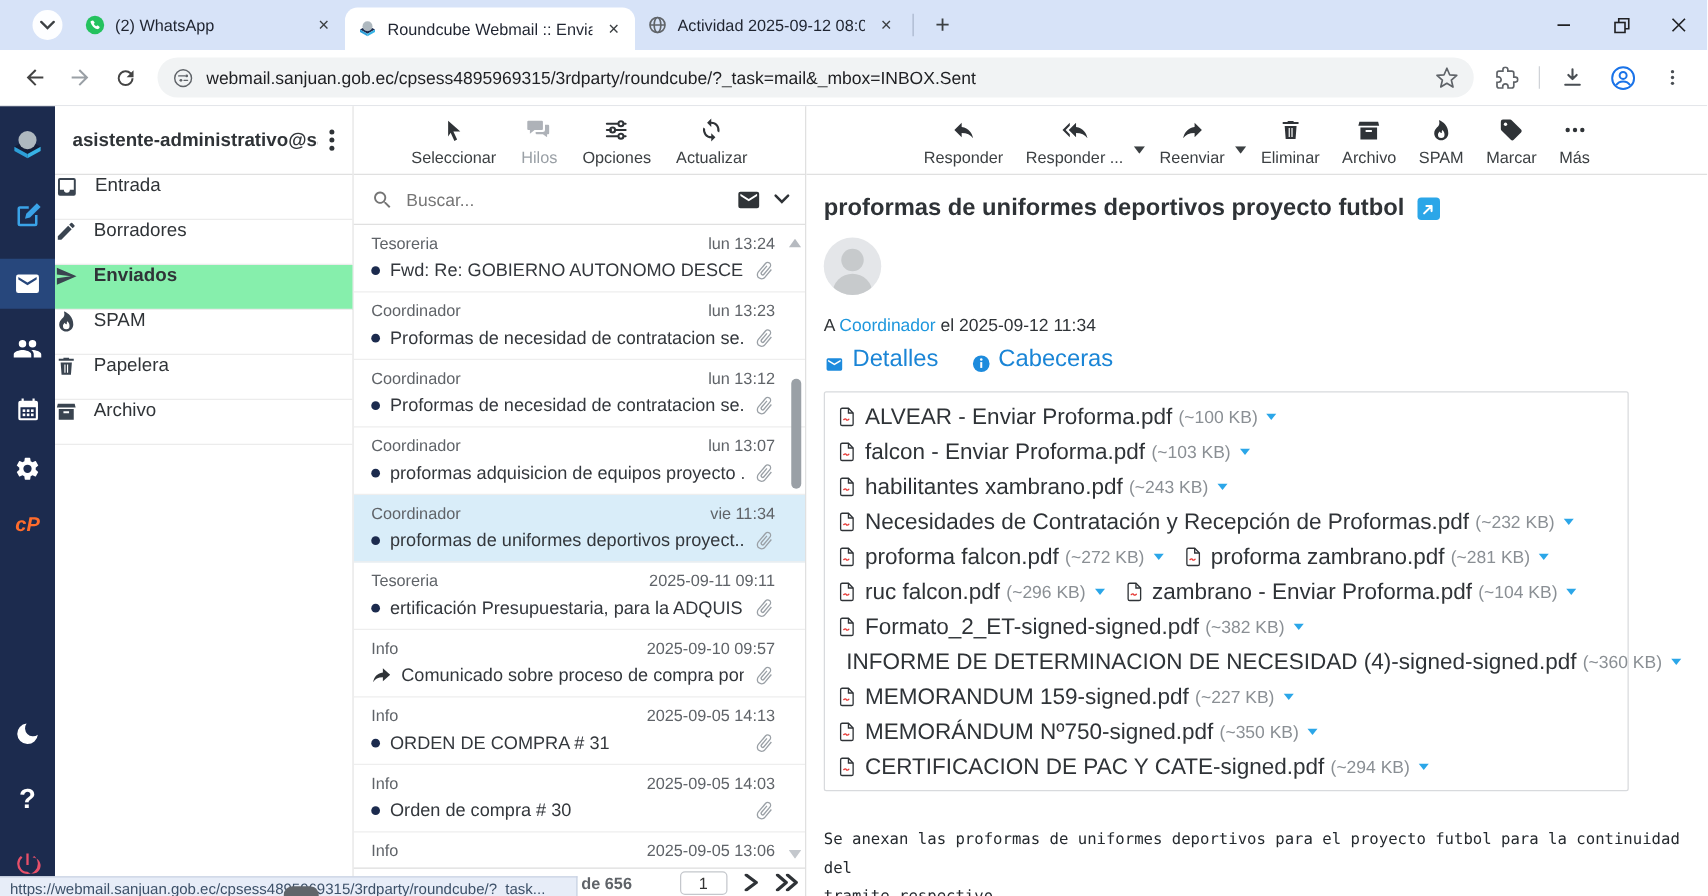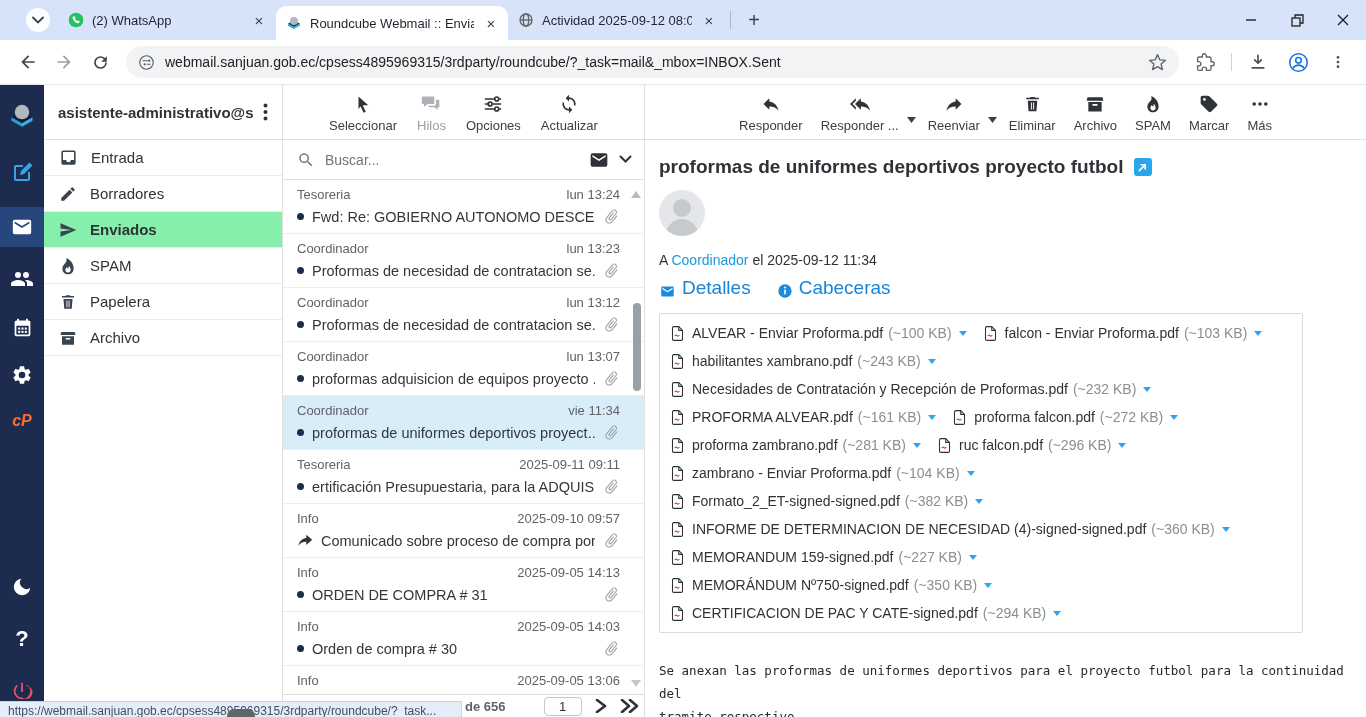--- a/index.html
+++ b/index.html
@@ -47,21 +47,21 @@
   .abit.cp{margin-top:6px;color:var(--orange);font-weight:bold;font-style:italic;font-size:16px;}
   .abit.moon{margin-top:auto;}
   .abit.help{margin-top:12px;color:#fff;font-size:22px;font-weight:bold;}
   .abit.power{margin-top:12px;margin-bottom:6px;color:var(--red);}
 
   
   .folders{width:239px;border-right:1px solid var(--border);display:flex;flex-direction:column;flex:none;background:#fff;}
   .folders-header{height:55px;border-bottom:1px solid var(--border);display:flex;align-items:center;padding:0 6px 0 14px;flex:none;}
   .folders-header .mail-addr{flex:1;font-weight:bold;font-size:15px;color:var(--ink);white-space:nowrap;overflow:hidden;}
   .kebab{width:22px;display:flex;justify-content:center;}
-  .frow{height:36px;border-bottom:1px solid #ececec;display:flex;align-items:center;padding-left:15px;gap:13px;font-size:15px;color:var(--ink);}
+  .frow{height:36px;border-bottom:1px solid #ececec;display:flex;gap:13px;font-size:15px;color:var(--ink);}
   .frow .fic{color:#3a4450;display:flex;}
   .frow.selected{background:#86efac;font-weight:bold;}
 
   
   .msglist{width:362px;border-right:1px solid var(--border);display:flex;flex-direction:column;flex:none;position:relative;background:#fff;}
   .list-toolbar{height:55px;border-bottom:1px solid var(--border);display:flex;align-items:flex-start;justify-content:center;gap:20px;padding-top:8px;flex:none;}
   .tbit{display:flex;flex-direction:column;align-items:center;gap:3px;color:#3c4043;font-size:13px;}
   .tbit .tic{height:22px;display:flex;align-items:center;}
   .tbit.disabled{color:var(--lightgray);}
   .searchrow{height:40px;border-bottom:1px solid var(--border);display:flex;align-items:center;padding:0 12px 0 14px;gap:10px;flex:none;}
@@ -98,21 +98,21 @@
   .avatar{width:46px;height:46px;border-radius:50%;background:#e4e6e9;position:relative;overflow:hidden;flex:none;}
   .avatar .head{position:absolute;left:14px;top:9px;width:18px;height:18px;border-radius:50%;background:#c7cacc;}
   .avatar .bodyshape{position:absolute;left:7px;top:29px;width:32px;height:24px;border-radius:16px 16px 0 0;background:#c7cacc;}
   .metacol{display:flex;flex-direction:column;gap:9px;padding-top:2px;}
   .toline{font-size:14px;color:#2f3337;}
   .toline a{color:var(--link);text-decoration:none;}
   .metalinks{display:flex;align-items:center;gap:26px;}
   .metalink{display:flex;align-items:flex-end;gap:6px;font-size:19px;color:#1a85d6;}
   .attachbox{margin:14px 0 0 14px;width:644px;border:1px solid #d8dadd;border-radius:2px;padding:5px 10px;display:flex;flex-wrap:wrap;}
   .chip{display:inline-flex;align-items:center;height:28px;margin-right:16px;max-width:100%;}
-  .chip .att-name{font-size:14px;color:#2f3337;margin:0 5px 0 7px;white-space:nowrap;}
+  .chip .att-name{font-size:18px;color:#2f3337;margin:0 5px 0 7px;white-space:nowrap;}
   .chip .att-size{font-size:14px;color:#8a8f94;white-space:nowrap;}
   .att-caret{margin-left:7px;width:0;height:0;border-left:4.5px solid transparent;border-right:4.5px solid transparent;border-top:5.5px solid var(--accent);}
   .mailbody{margin:26px 0 0 14px;font-family:"DejaVu Sans Mono",monospace;font-size:12.5px;line-height:1.85;color:#24292e;white-space:pre-line;}
 
   
   .statusbar{position:absolute;left:0;bottom:0;width:462px;height:16px;background:#e7edf8;border-top:1px solid #c9d2e2;border-right:1px solid #c9d2e2;font-size:12px;color:#3c5068;padding:2px 0 0 8px;white-space:nowrap;overflow:hidden;z-index:5;}
   .graypill{position:absolute;left:227px;bottom:-6px;width:28px;height:14px;border-radius:7px;background:#60656a;z-index:6;}
 </style>
 </head>
 <body>
@@ -751,30 +751,20 @@
     <span class="att-name">Necesidades de Contratación y Recepción de Proformas.pdf</span>
     <span class="att-size">(~232 KB)</span>
     <span class="att-caret"></span>
   </span>
           <span class="chip">
     <svg width="15" height="17" viewBox="0 0 24 26">
               <path d="M14 2H6a2 2 0 00-2 2v18a2 2 0 002 2h12a2 2 0 002-2V8l-6-6z" fill="none" stroke="#2f3337" stroke-width="1.7"></path>
               <path d="M14 2v6h6" fill="none" stroke="#2f3337" stroke-width="1.7"></path>
               <path d="M8 16.5c1.6-1.2 2.7-1.2 3.3 0 .6 1.2 2 .8 3.2-.4" fill="none" stroke="#e53935" stroke-width="1.7" stroke-linecap="round"></path>
             </svg>
-    <span class="att-name">PROFORMA ALVEAR.pdf</span>
-    <span class="att-size">(~161 KB)</span>
-    <span class="att-caret"></span>
-  </span>
-          <span class="chip">
-    <svg width="15" height="17" viewBox="0 0 24 26">
-              <path d="M14 2H6a2 2 0 00-2 2v18a2 2 0 002 2h12a2 2 0 002-2V8l-6-6z" fill="none" stroke="#2f3337" stroke-width="1.7"></path>
-              <path d="M14 2v6h6" fill="none" stroke="#2f3337" stroke-width="1.7"></path>
-              <path d="M8 16.5c1.6-1.2 2.7-1.2 3.3 0 .6 1.2 2 .8 3.2-.4" fill="none" stroke="#e53935" stroke-width="1.7" stroke-linecap="round"></path>
-            </svg>
     <span class="att-name">proforma falcon.pdf</span>
     <span class="att-size">(~272 KB)</span>
     <span class="att-caret"></span>
   </span>
           <span class="chip">
     <svg width="15" height="17" viewBox="0 0 24 26">
               <path d="M14 2H6a2 2 0 00-2 2v18a2 2 0 002 2h12a2 2 0 002-2V8l-6-6z" fill="none" stroke="#2f3337" stroke-width="1.7"></path>
               <path d="M14 2v6h6" fill="none" stroke="#2f3337" stroke-width="1.7"></path>
               <path d="M8 16.5c1.6-1.2 2.7-1.2 3.3 0 .6 1.2 2 .8 3.2-.4" fill="none" stroke="#e53935" stroke-width="1.7" stroke-linecap="round"></path>
             </svg>

